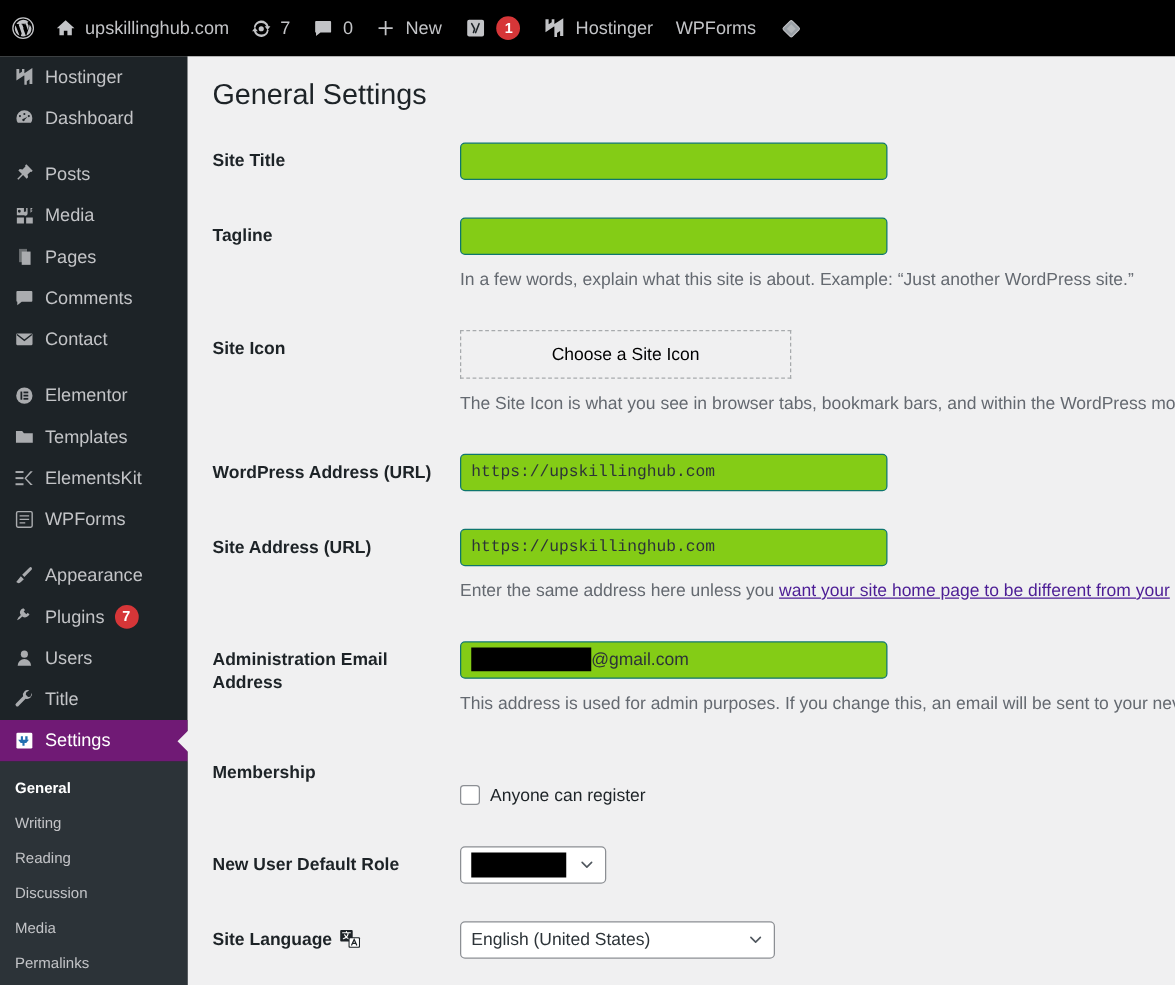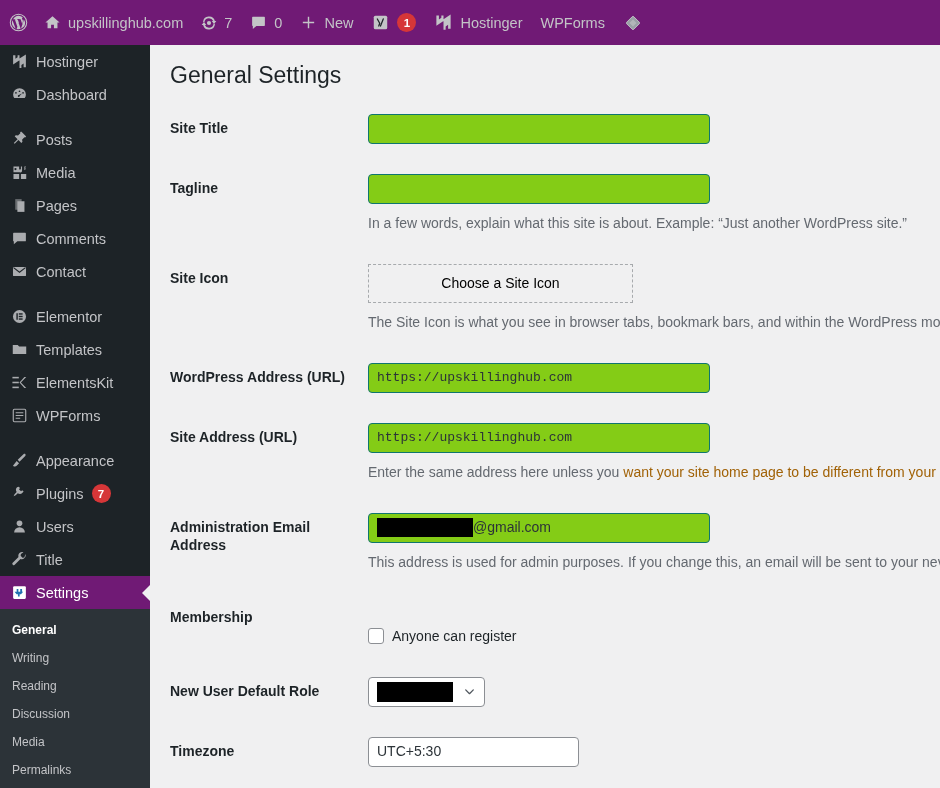--- a/index.html
+++ b/index.html
@@ -10,21 +10,21 @@
     overflow: hidden;
     font-family: "Liberation Sans", sans-serif;
     background: #f0f0f1;
   }
 
   
   #adminbar {
     position: absolute;
     top: 0; left: 0;
     width: 940px; height: 45px;
-    background: #701a75;
+    background: #000000;
     display: flex;
     align-items: center;
     color: #c3c4c7;
     font-size: 14.5px;
     z-index: 30;
   }
   .ab-item {
     display: flex;
     align-items: center;
     height: 45px;
@@ -158,21 +158,21 @@
     display: flex;
     align-items: center;
   }
   .reg-text.mono { font-family: "Liberation Mono", monospace; font-size: 13px; }
   .desc {
     color: #646970;
     font-size: 14px;
     margin-top: 9px;
     white-space: nowrap;
   }
-  .desc a { color: #a16207; }
+  .desc a { color: #4c1d95; text-decoration: underline; }
 
   .site-icon-box {
     width: 265px;
     height: 39px;
     border: 1px dashed #a7aaad;
     background: #f0f0f1;
     display: flex;
     align-items: center;
     justify-content: center;
     font-size: 14px;
@@ -553,20 +553,44 @@
           <span class="redacted role"></span>
           <span class="chev">
             <svg width="13" height="13" viewBox="0 0 24 24" fill="none" stroke="#50575e" stroke-width="2.4" stroke-linecap="round" stroke-linejoin="round">
                 <path d="M5 9l7 7 7-7"></path>
               </svg>
           </span>
         </div>
       </div>
     </div>
 
+    <div class="frow">
+      <div class="fth">
+        <span>Site Language</span>
+        <span class="lang-flag">
+          <svg width="17" height="15" viewBox="0 0 20 18">
+            <rect x="0" y="0" width="12" height="11" rx="1" fill="#1d2327"></rect>
+            <path d="M2.3 2.6h7.4M6 1.4v1.2M7.6 2.6c0 3-2.2 5-4.6 5.8M4.2 4.6c.9 2 2.4 3.3 4.4 4" stroke="#fff" stroke-width="1.1" fill="none" stroke-linecap="round"></path>
+            <rect x="8" y="7" width="11" height="10" rx="1" fill="#1d2327"></rect>
+            <rect x="9" y="8" width="9" height="8" rx="0.6" fill="#fff"></rect>
+            <path d="M11 14.4l2.4-5.2 2.4 5.2M11.8 12.8h3.2" stroke="#1d2327" stroke-width="1.2" fill="none" stroke-linecap="round"></path>
+          </svg>
+        </span>
+      </div>
+      <div class="ftd">
+        <div class="select w-lang">
+          <span>English (United States)</span>
+          <span class="chev">
+            <svg width="13" height="13" viewBox="0 0 24 24" fill="none" stroke="#50575e" stroke-width="2.4" stroke-linecap="round" stroke-linejoin="round">
+                <path d="M5 9l7 7 7-7"></path>
+              </svg>
+          </span>
+        </div>
+      </div>
+    </div>
 
     <div class="frow">
       <div class="fth">Timezone</div>
       <div class="ftd">
         <div class="select w-tz">
           <span>UTC+5:30</span>
 
         </div>
       </div>
     </div>

